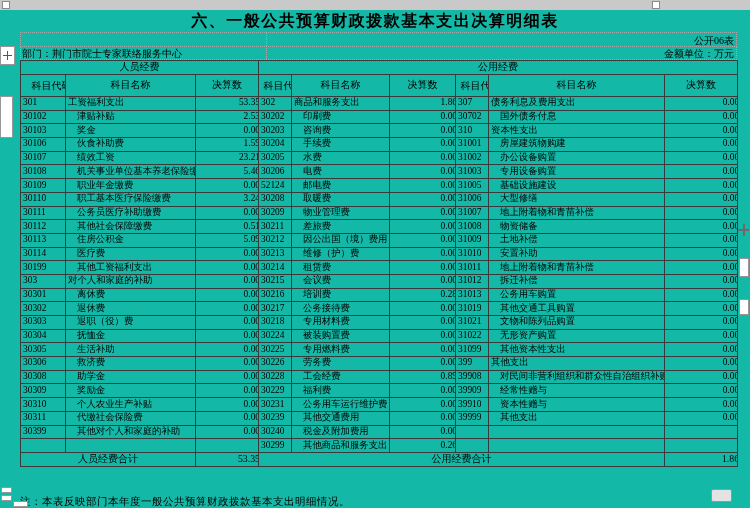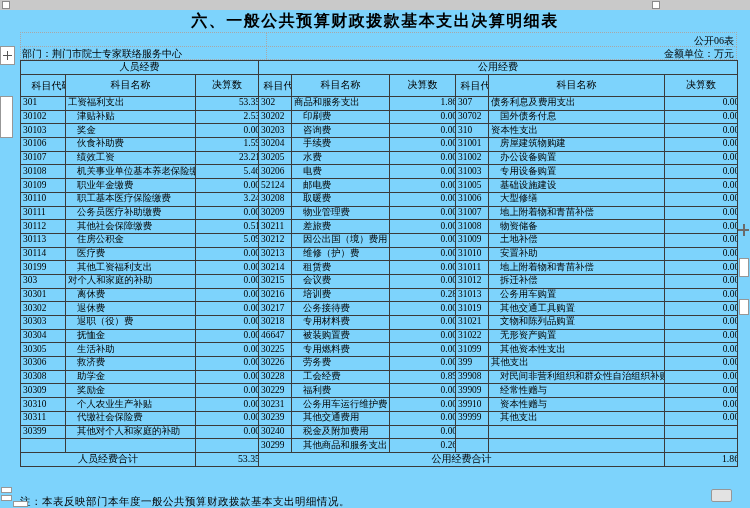--- a/index.html
+++ b/index.html
@@ -1,16 +1,16 @@
 <!DOCTYPE html>
 <html><head>
 <meta charset="utf-8">
 <style>
   html,body{margin:0;padding:0;background:#fff;}
-  #page{position:relative;width:750px;height:508px;background:#7dd3fc;overflow:hidden;
+  #page{position:relative;width:750px;height:508px;background:#14b8a6;overflow:hidden;
         font-family:"Liberation Serif","DejaVu Serif",serif;color:#000;}
 
   
   #topbar{position:absolute;left:0;top:0;width:750px;height:10px;background:#c9c9c9;}
   .sq{position:absolute;top:1px;width:8px;height:8px;background:#fff;border:1px solid #8a8a8a;box-sizing:border-box;}
 
   
   #title{position:absolute;left:0;top:11px;width:750px;text-align:center;
          font-family:"Liberation Sans","DejaVu Sans",sans-serif;
          font-weight:bold;font-size:16px;letter-spacing:1.5px;}
@@ -297,21 +297,21 @@
             <td class="name ind">专用材料费</td>
             <td class="val"><span class="v">0.00</span></td>
             <td class="code">31021</td>
             <td class="name ind">文物和陈列品购置</td>
             <td class="val"><span class="v">0.00</span></td>
           </tr>
           <tr>
             <td class="code">30304</td>
             <td class="name ind">抚恤金</td>
             <td class="val"><span class="v">0.00</span></td>
-            <td class="code">46647</td>
+            <td class="code">30224</td>
             <td class="name ind">被装购置费</td>
             <td class="val"><span class="v">0.00</span></td>
             <td class="code">31022</td>
             <td class="name ind">无形资产购置</td>
             <td class="val"><span class="v">0.00</span></td>
           </tr>
           <tr>
             <td class="code">30305</td>
             <td class="name ind">生活补助</td>
             <td class="val"><span class="v">0.00</span></td>

